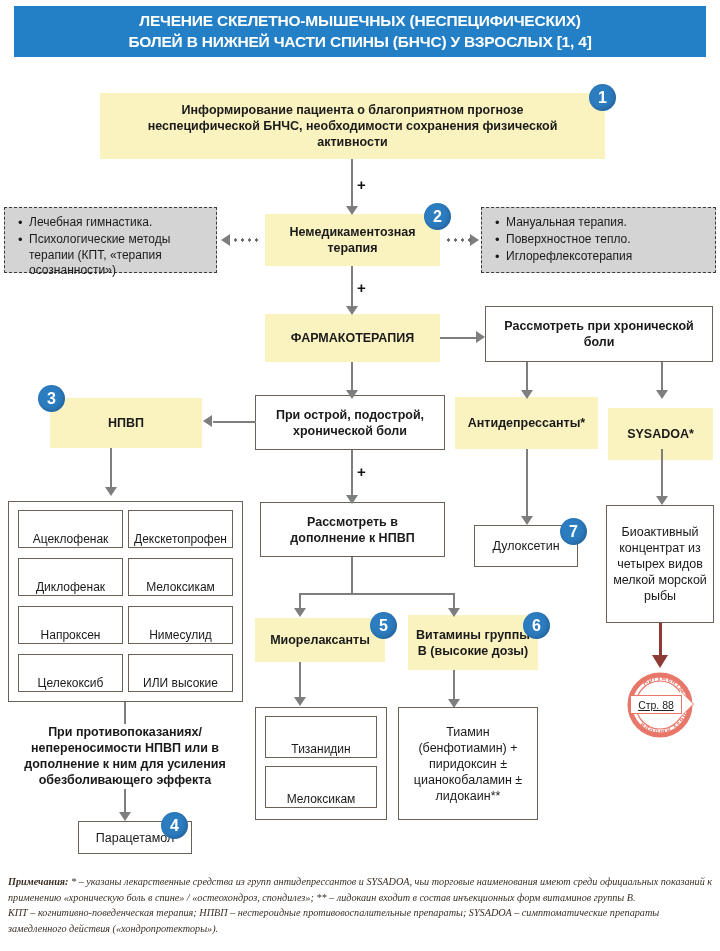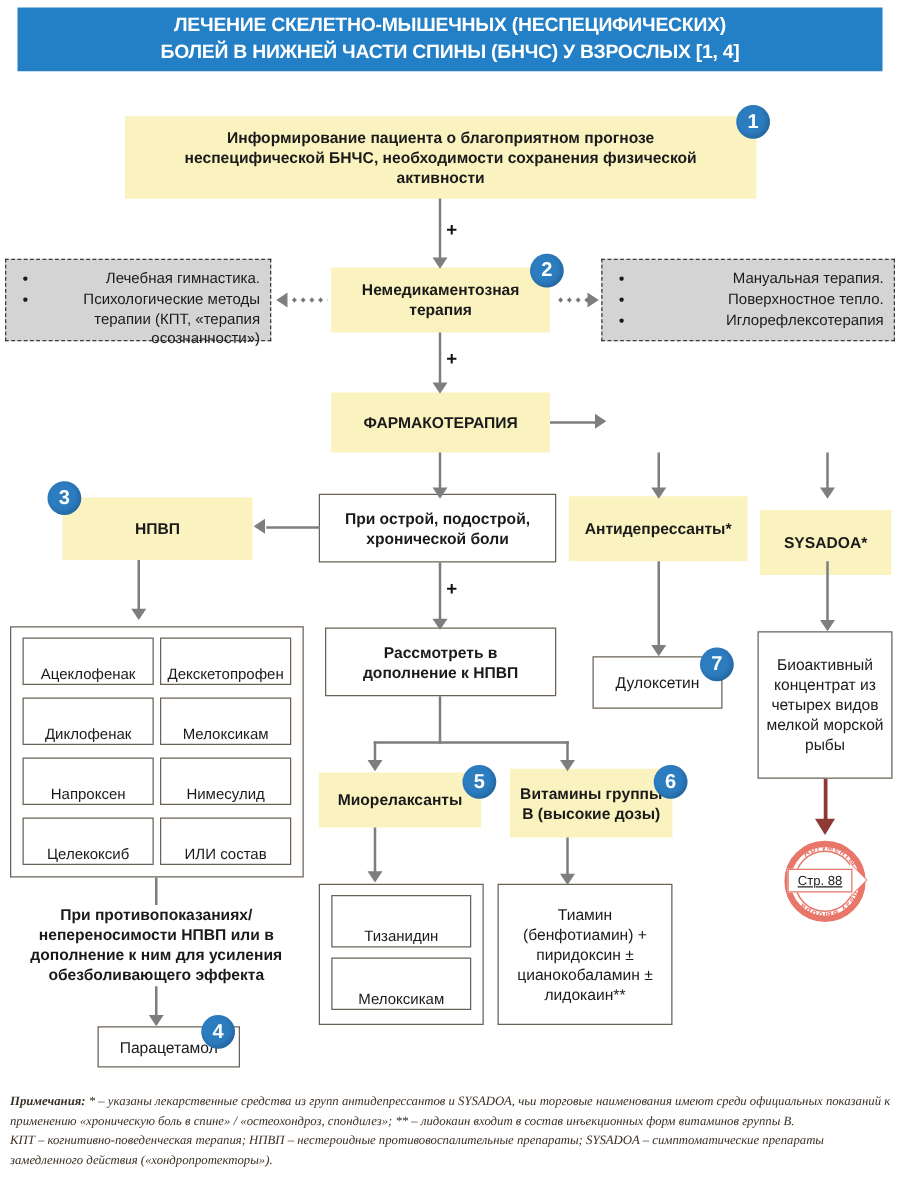--- a/index.html
+++ b/index.html
@@ -39,21 +39,21 @@
     background:#ffffff;border:1.4px solid #6b6257;
     font-weight:normal;font-size:12.5px;line-height:1.28;
   }
   .plain{
     background:transparent;border:none;
     font-weight:bold;font-size:12.5px;line-height:1.30;
   }
   .dashed-grey{
     background:#D4D4D4;border:1.6px dashed #3b3b3b;
     font-weight:normal;font-size:12px;line-height:1.32;
-    display:block;text-align:right;padding:7px 8px 7px 10px;
+    display:block;text-align:left;padding:7px 8px 7px 10px;
   }
   .dashed-grey ul{margin:0;padding:0 0 0 14px;list-style:none;}
   .dashed-grey li{position:relative;margin:0 0 1px 0;}
   .dashed-grey li:before{
     content:"\2022";position:absolute;left:-11px;top:-1px;font-size:13px;
   }
 
   
   .container-box{
     position:absolute;box-sizing:border-box;
@@ -186,20 +186,23 @@
   <div class="arrow-d" style="left:346px;top:306px;"></div>
   <div class="plus" style="left:357px;top:279px;">+</div>
 
   <div class="node yellow" style="left:265px;top:314px;width:175px;height:48px;padding:0 8px;">
     <span>ФАРМАКОТЕРАПИЯ</span>
   </div>
 
   <div class="ln lnh" style="left:440px;top:337px;width:38px;"></div>
   <div class="arrow-r" style="left:476px;top:331px;"></div>
 
+  <div class="node white" style="left:485px;top:306px;width:228px;height:56px;padding:0 12px;">
+    <span>Рассмотреть при хронической боли</span>
+  </div>
 
   <div class="ln lnv" style="left:526px;top:362px;height:31px;"></div>
   <div class="arrow-d" style="left:521px;top:390px;"></div>
   <div class="ln lnv" style="left:661px;top:362px;height:31px;"></div>
   <div class="arrow-d" style="left:656px;top:390px;"></div>
 
   <div class="ln lnv" style="left:351px;top:362px;height:31px;"></div>
   <div class="arrow-d" style="left:346px;top:390px;"></div>
 
   <div class="node yellow" style="left:50px;top:398px;width:152px;height:50px;padding:0 8px;">
@@ -253,21 +256,21 @@
   <div class="chip" style="left:18px;top:606px;width:105px;height:38px;">
     <span>Напроксен</span>
     </div>
   <div class="chip" style="left:128px;top:606px;width:105px;height:38px;">
     <span>Нимесулид</span>
     </div>
   <div class="chip" style="left:18px;top:654px;width:105px;height:38px;">
     <span>Целекоксиб</span>
     </div>
   <div class="chip" style="left:128px;top:654px;width:105px;height:38px;">
-    <span>ИЛИ состав</span>
+    <span>ИЛИ высокие</span>
     </div>
 
   <div class="ln lnv" style="left:124px;top:702px;height:22px;"></div>
 
   <div class="node plain" style="left:10px;top:722px;width:230px;height:68px;padding:0 2px;">
     <span>При противопоказаниях/ непереносимости НПВП или в дополнение к ним для усиления обезболивающего эффекта</span>
   </div>
   <div class="ln lnv" style="left:124px;top:789px;height:26px;"></div>
   <div class="arrow-d" style="left:119px;top:812px;"></div>
 

